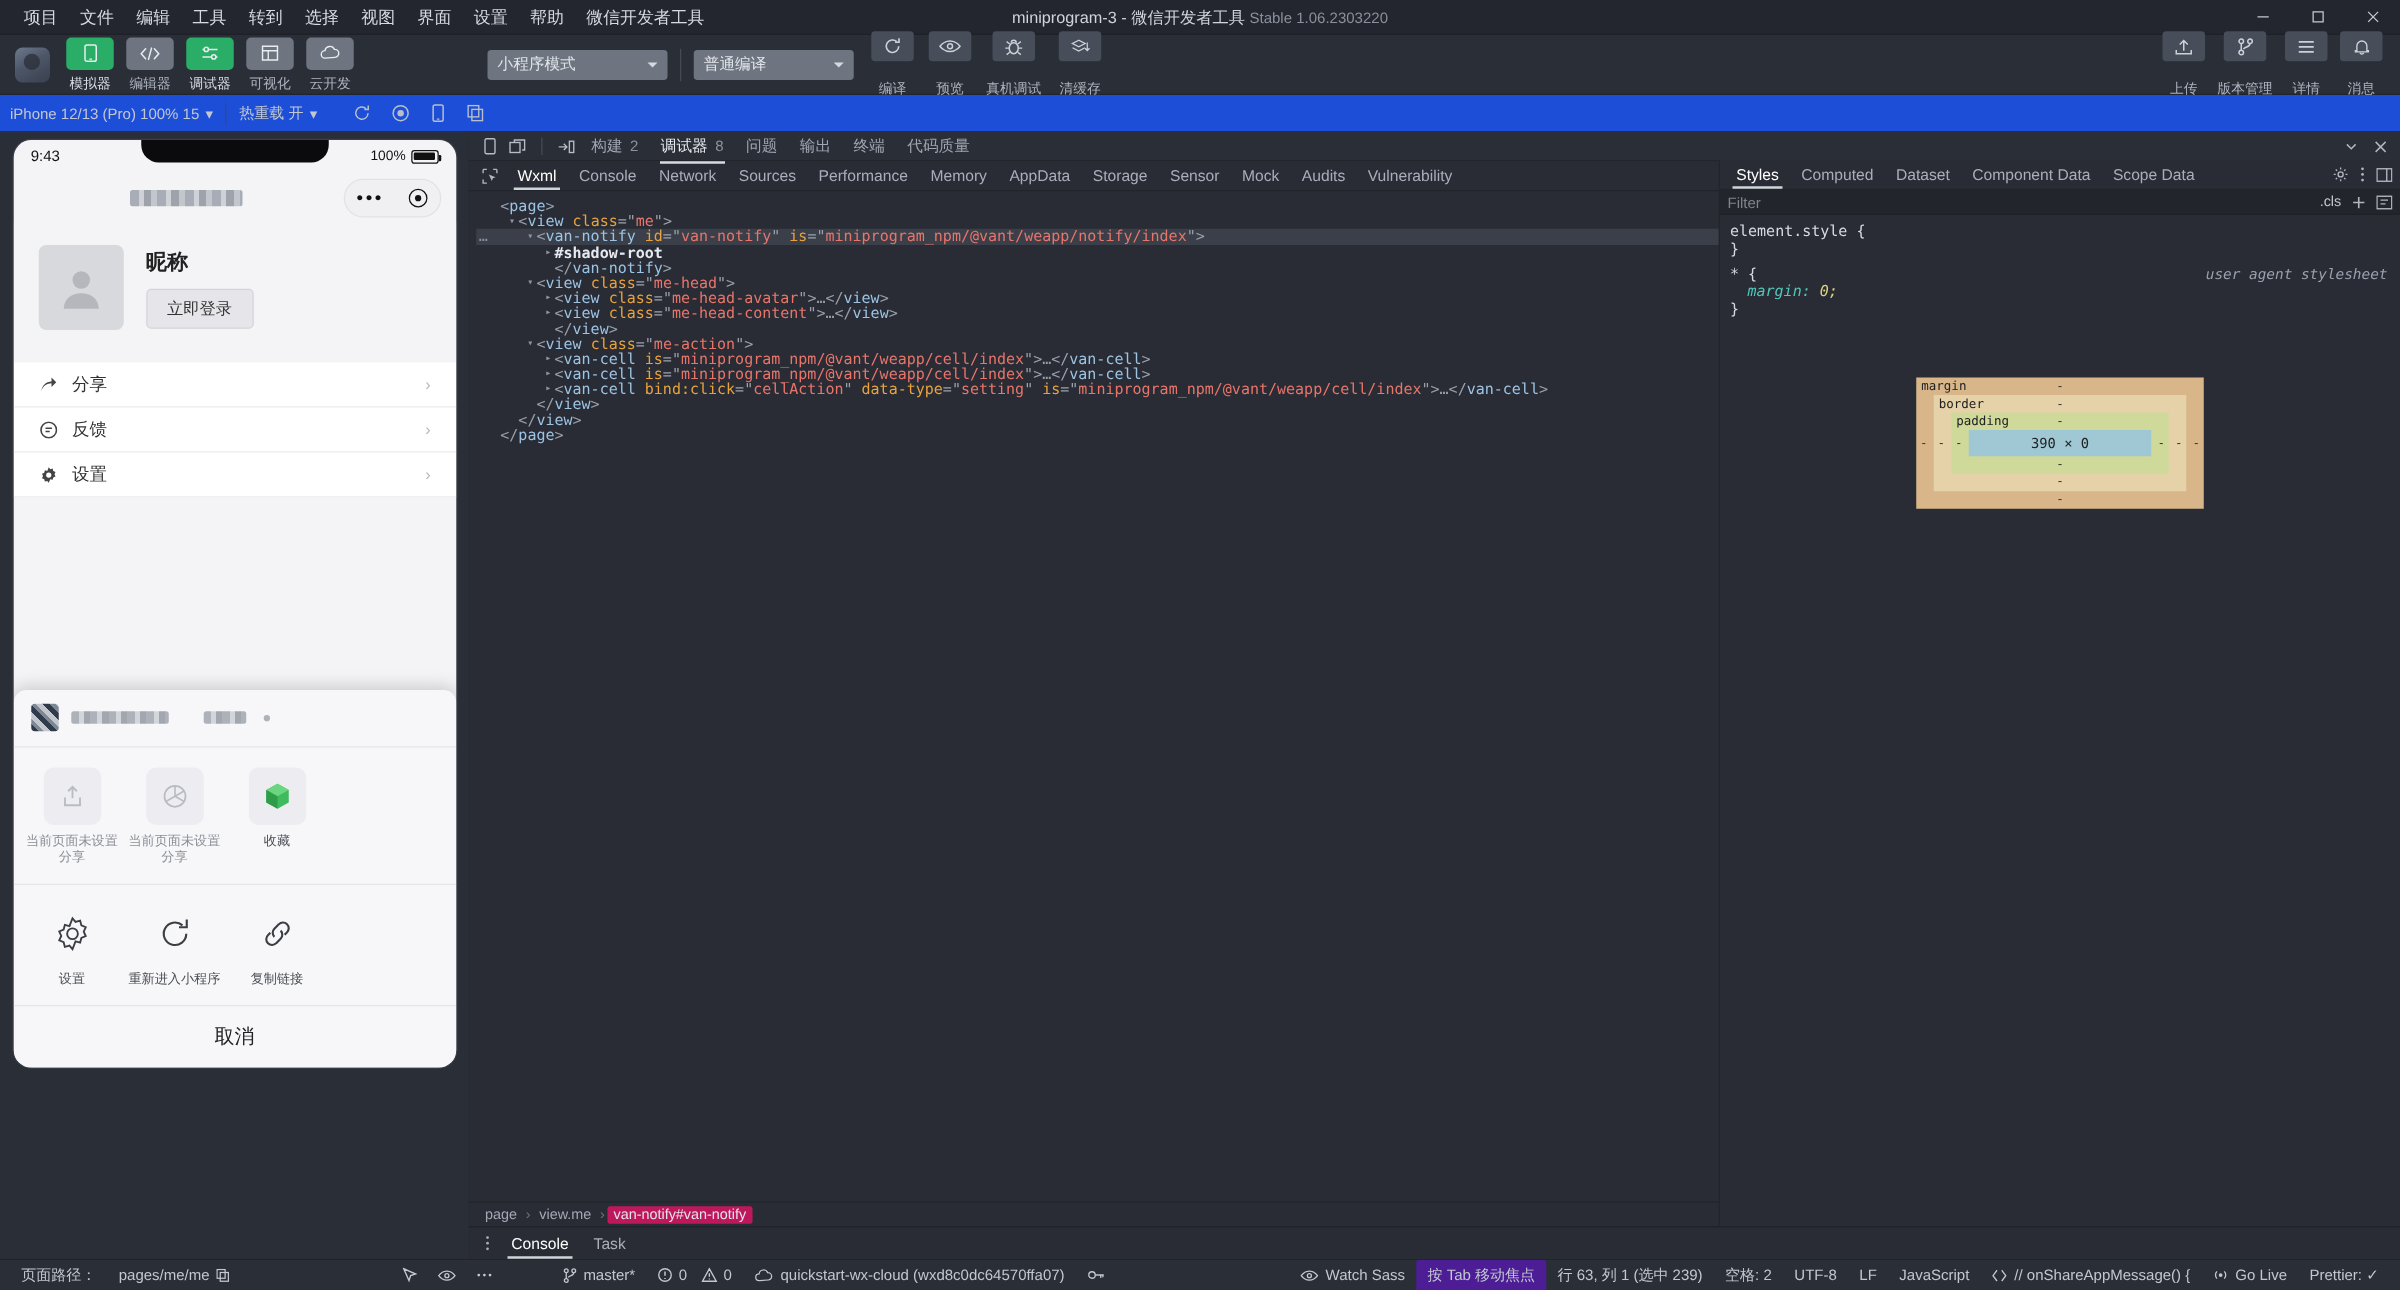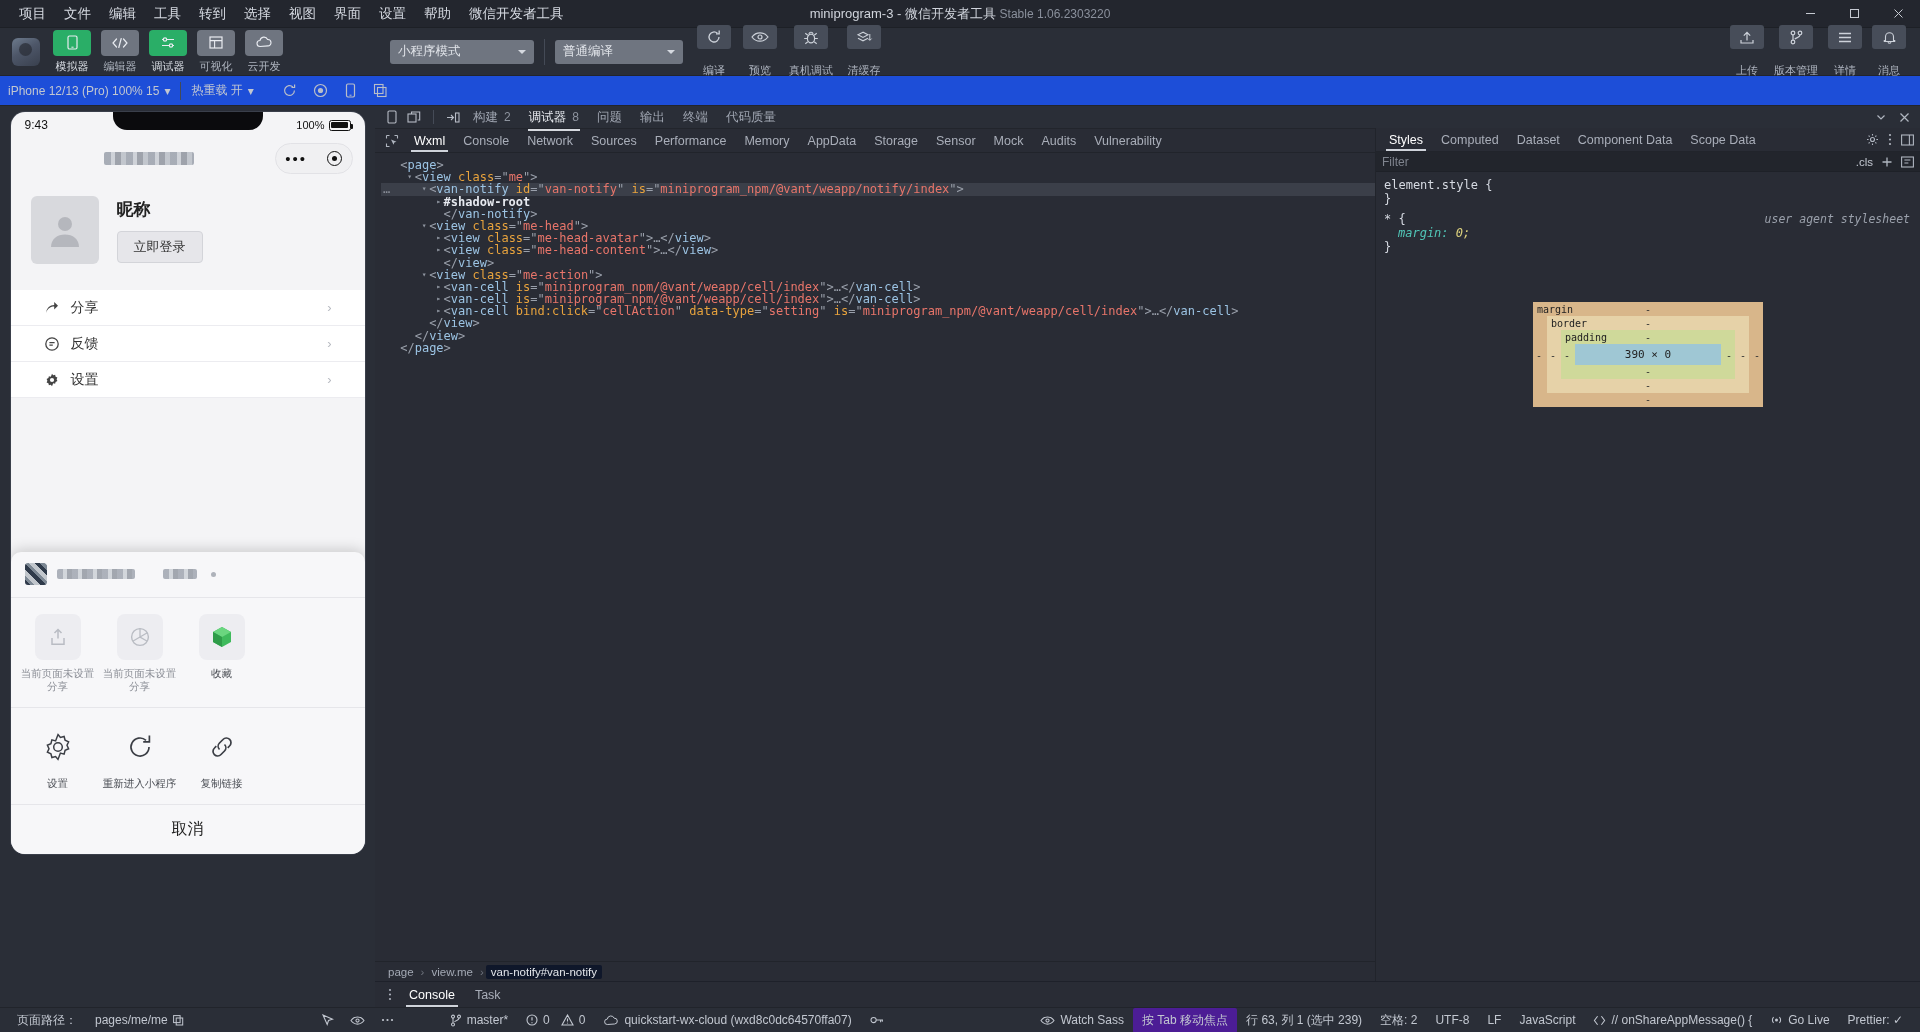--- a/index.html
+++ b/index.html
@@ -115,21 +115,21 @@
   .capsule .tgt{ width:15px;height:15px;border:1.6px solid #111;border-radius:50%;position:relative;}
   .capsule .tgt:after{content:"";position:absolute;inset:4px;background:#111;border-radius:50%;}
 
   #me-head { background:#f4f4f6; padding:18px 20px 26px 20px; display:flex; align-items:center; gap:18px;}
   #me-avatar { width:68px;height:68px;border-radius:6px;background:#d8d9dd;display:flex;align-items:center;justify-content:center;}
   #me-avatar svg{opacity:.55;}
   #me-info .nick { font-size:17px; color:#222; font-weight:bold; margin-bottom:10px;}
   #login-btn { display:inline-block; padding:6px 16px; background:#e6e6ea; border:1px solid #d3d4d9;
                border-radius:4px; font-size:13px; color:#333; }
   #me-action { background:#fff; }
-  .cell { height:36px; display:flex;align-items:center; padding:0 33px; border-bottom:1px solid #ececf0;
+  .cell { height:36px; display:flex;align-items:center; padding:0 20px; border-bottom:1px solid #ececf0;
           font-size:14px; color:#333; gap:10px;}
   .cell .ci{width:17px;display:flex;justify-content:center;color:#444;}
   .cell .arr{margin-left:auto;color:#b6b9c0;font-size:13px;}
   #pagefill{background:#efeff2;flex:1;}
 
   
   #sheet { position:absolute;left:0;right:0;bottom:0;background:#f7f7f9;border-radius:10px 10px 0 0;
            box-shadow:0 -2px 14px rgba(0,0,0,.18); }
   #sheet-head{ height:46px;display:flex;align-items:center;gap:10px;padding:0 14px;border-bottom:1px solid #e6e6ea;}
   #sheet-thumb{width:22px;height:22px;border-radius:3px;
@@ -169,21 +169,21 @@
   .tl{display:flex;align-items:center;height:12.2px;padding-left:2px;white-space:pre;}
   .tl.sel{background:#3b3f49;}
   .tw{color:#8e949f;width:10px;display:inline-block;text-align:center;font-size:8px;}
   .dots3{color:#8a8f99;position:absolute;left:2px;}
   .tag{color:#9cc4e4;} .attr{color:#e8a33d;} .val{color:#e8756a;}
   .punc{color:#9aa0ab;} .sh{color:#e6e9ef;font-weight:bold;}
 
   #breadcrumb{height:20px;display:flex;align-items:center;gap:2px;padding-left:8px;
     background:#292c35;border-top:1px solid #21242b;font-size:11.5px;color:#a3a9b4;}
   #breadcrumb .bc{padding:1px 5px;border-radius:2px;cursor:pointer;}
-  #breadcrumb .bc.active{background:#0f172a;color:#e2e5ea;}
+  #breadcrumb .bc.active{background:#be185d;color:#e2e5ea;}
   #breadcrumb .bcsep{color:#6d727c;}
 
   
   #stylespane{width:545px;flex:none;background:#292c35;border-left:1px solid #21242b;display:flex;flex-direction:column;}
   #st-tabs{height:24px;display:flex;align-items:center;padding-left:4px;border-bottom:1px solid #21242b;}
   .sttab{padding:3px 9px;font-size:12.5px;color:#a9aeb9;cursor:pointer;position:relative;}
   .sttab.active{color:#fff;}
   .sttab.active:after{content:"";position:absolute;left:6px;right:6px;bottom:-1px;height:2px;background:#cfd3da;}
   #st-filter{height:20px;display:flex;align-items:center;background:#22252c;border-bottom:1px solid #1e2128;padding:0 6px;}
   #st-filter input{flex:1;background:transparent;border:0;outline:0;color:#cfd3da;font-size:12px;}

